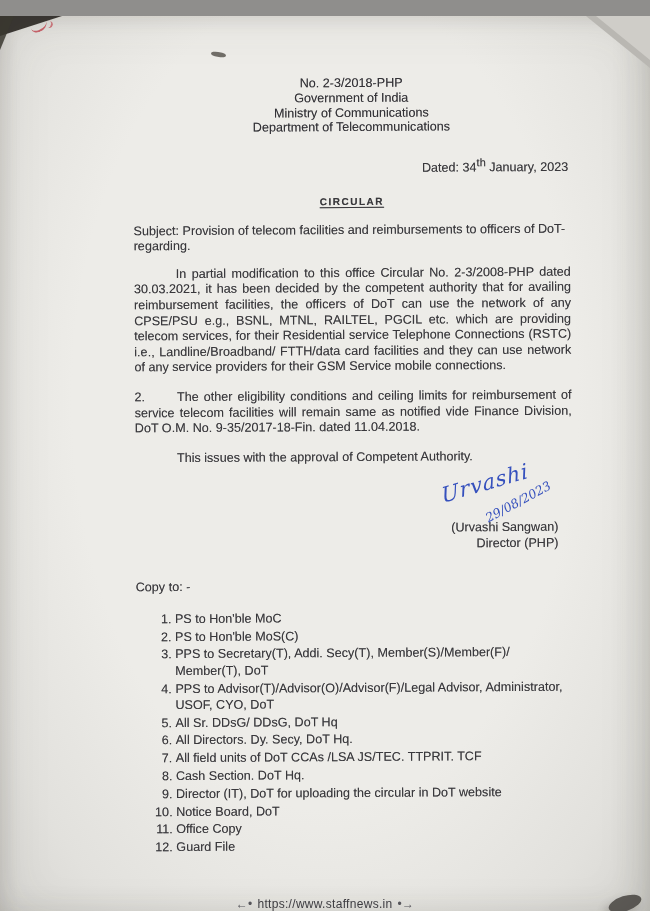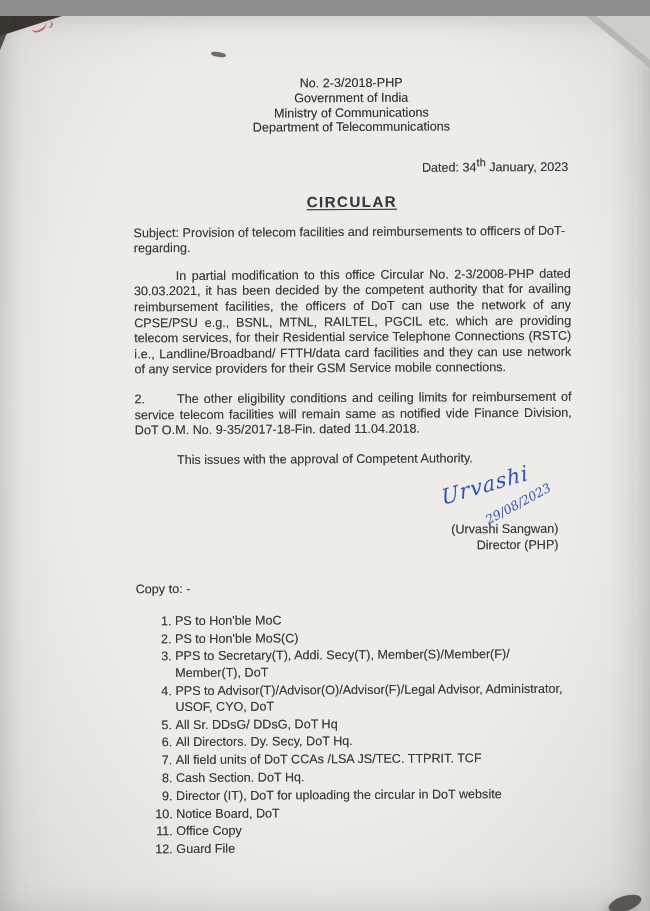--- a/index.html
+++ b/index.html
@@ -19,21 +19,21 @@
     transform: rotate(-0.35deg);
     font-size: 12.6px; line-height: 15.6px;
     text-shadow: 0 0 0.4px rgba(30,30,35,0.45);
   }
   .letterhead { text-align: center; line-height: 14.8px; color: #333237; }
   .letterhead div { margin: 0; }
   .dateline { text-align: right; margin-top: 21px; padding-right: 2px; }
   .dateline sup { font-size: 11px; text-align: center; }
   .circular-title { text-align: center; margin-top: 17px; }
   .circular-title span {
-    font-weight: bold; letter-spacing: 1.5px; font-size: 15px;
+    font-weight: bold; letter-spacing: 1.5px; font-size: 10px;
     text-decoration: underline; text-underline-offset: 2px;
   }
   .subject { margin-top: 13px; text-align: left; }
   .para1 { margin-top: 12px; text-align: justify; text-indent: 42px; }
   .para2 { margin-top: 14px; text-align: justify; }
   .para2 .tab { display: inline-block; width: 32px; }
   .para3 { margin-top: 14px; text-indent: 42px; }
   .sig-block { margin-top: 4px; text-align: right; padding-right: 14px; }
   .handwriting { position: relative; height: 52px; }
   .sig-name {
@@ -171,14 +171,17 @@
       <li>All field units of DoT CCAs /LSA JS/TEC. TTPRIT. TCF</li>
       <li>Cash Section. DoT Hq.</li>
       <li>Director (IT), DoT for uploading the circular in DoT website</li>
       <li>Notice Board, DoT</li>
       <li>Office Copy</li>
       <li>Guard File</li>
     </ol>
 
   </div>
 
+  <div class="footer">
+    <span class="arrow">←•</span><span>https://www.staffnews.in</span><span class="arrow">•→</span>
+  </div>
 
 </div>
 
 </body></html>

